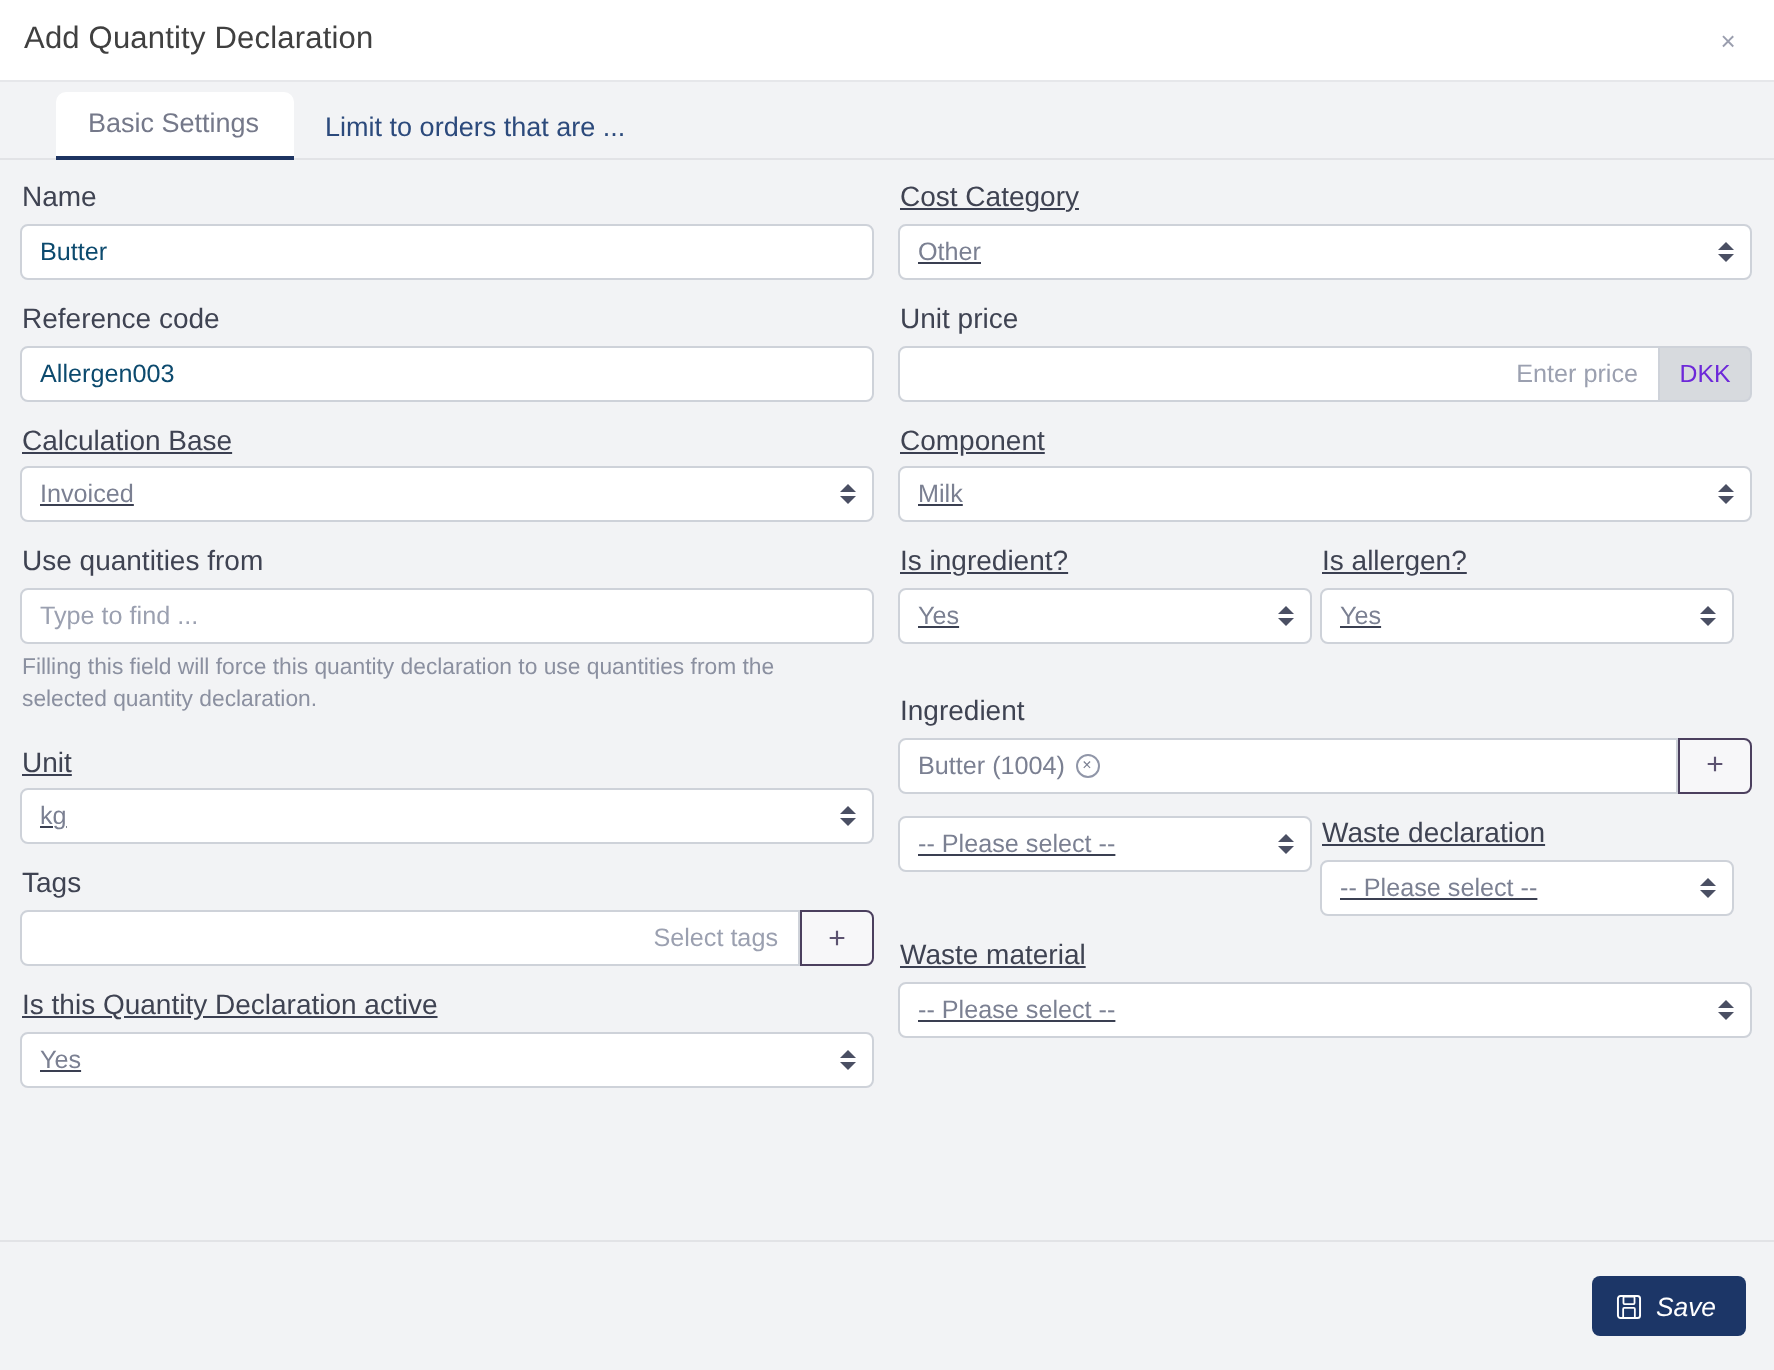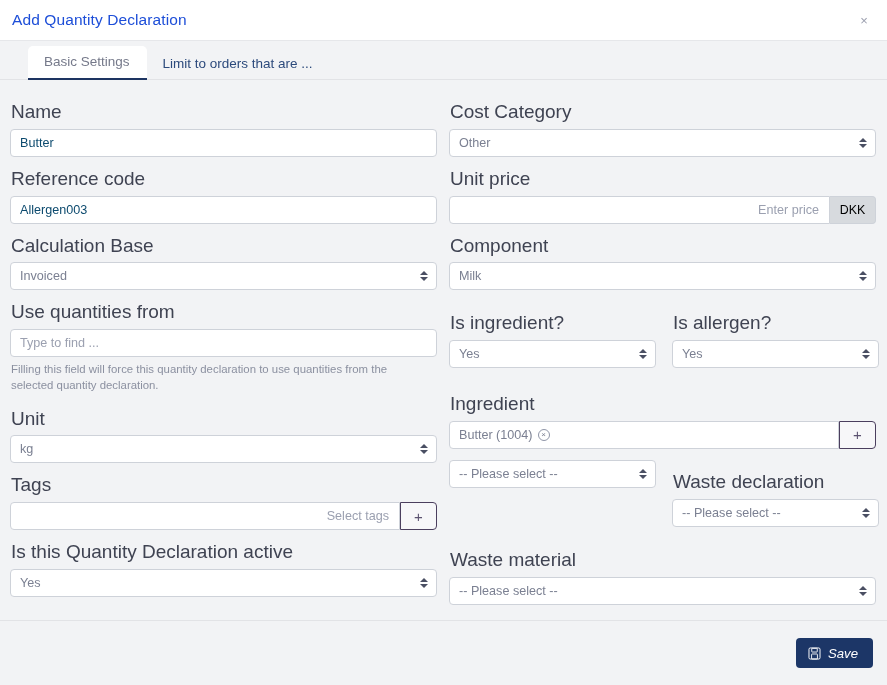--- a/index.html
+++ b/index.html
@@ -22,21 +22,21 @@
     height: 41px;
     background: #ffffff;
     display: flex; align-items: center;
     padding: 0 14px 0 12px;
     border-bottom: 1px solid #e6e7ea;
     flex: 0 0 auto;
   }
   .modal-title {
     font-size: 15.5px;
     font-weight: 400;
-    color: #1d4ed8;
+    color: #404040;
     letter-spacing: .1px;
   }
   .close-btn {
     margin-left: auto;
     width: 18px; height: 18px;
     display: flex; align-items: center; justify-content: center;
     font-size: 13px; color: #9a9eae;
     background: none; border: none; cursor: pointer;
     line-height: 1;
     font-family: "Liberation Sans", sans-serif;
@@ -81,23 +81,23 @@
   .grid {
     display: flex;
     gap: 12px;
     align-items: flex-start;
   }
   .col { width: 427px; flex: 0 0 427px; position: relative; }
 
   .field { margin-bottom: 11px; }
   label.fl {
     display: block;
-    font-size: 19px;
+    font-size: 14px;
     color: #3f4352;
-    margin: 11px 0 5px 1px;
+    margin: 0 0 5px 1px;
     line-height: 1.2;
   }
   .control {
     width: 100%;
     height: 28px;
     background: #fff;
     border: 1px solid #ced2d9;
     border-radius: 4px;
     font-size: 12.6px;
     color: #7b8092;
@@ -106,20 +106,21 @@
     outline: none;
     display: flex;
     align-items: center;
   }
   input.control::placeholder { color: #9ba0b0; }
   input.control { color: #0c4a6e; }
 
   
   .select {
     position: relative;
+    text-decoration: underline;
   }
   .select .control { padding-right: 26px; }
   .select .spin {
     position: absolute;
     right: 9px; top: 50%;
     transform: translateY(-50%);
     pointer-events: none;
     display: flex; flex-direction: column;
     gap: 2px;
     color: #4a4f63;
@@ -146,21 +147,21 @@
     flex: 0 0 auto;
     min-width: 46px;
     height: 28px;
     background: #d7dade;
     border: 1px solid #ced2d9;
     border-left: none;
     border-top-right-radius: 4px;
     border-bottom-right-radius: 4px;
     display: flex; align-items: center; justify-content: center;
     font-size: 12.4px;
-    color: #000000;
+    color: #6d28d9;
   }
   
   .input-group.plus .control {
     border-top-right-radius: 0; border-bottom-right-radius: 0;
   }
   .btn-plus {
     flex: 0 0 auto;
     width: 37px; height: 28px;
     background: #f7f7f9;
     border: 1px solid #4b3f5e;
@@ -190,21 +191,21 @@
   }
 
   .help {
     font-size: 11.4px;
     color: #8b90a0;
     line-height: 1.38;
     margin: 5px 1px 0 1px;
     max-width: 400px;
   }
 
-  .row2 { display: flex; gap: 16px; }
+  .row2 { display: flex; gap: 4px; }
   .row2 > .field { flex: 0 0 207px; width: 207px; margin-bottom: 11px; }
 
   
   .modal-footer {
     flex: 0 0 auto;
     height: 65px;
     border-top: 1px solid #e2e3e6;
     display: flex; align-items: center; justify-content: flex-end;
     padding-right: 14px;
     background: #f2f3f5;

